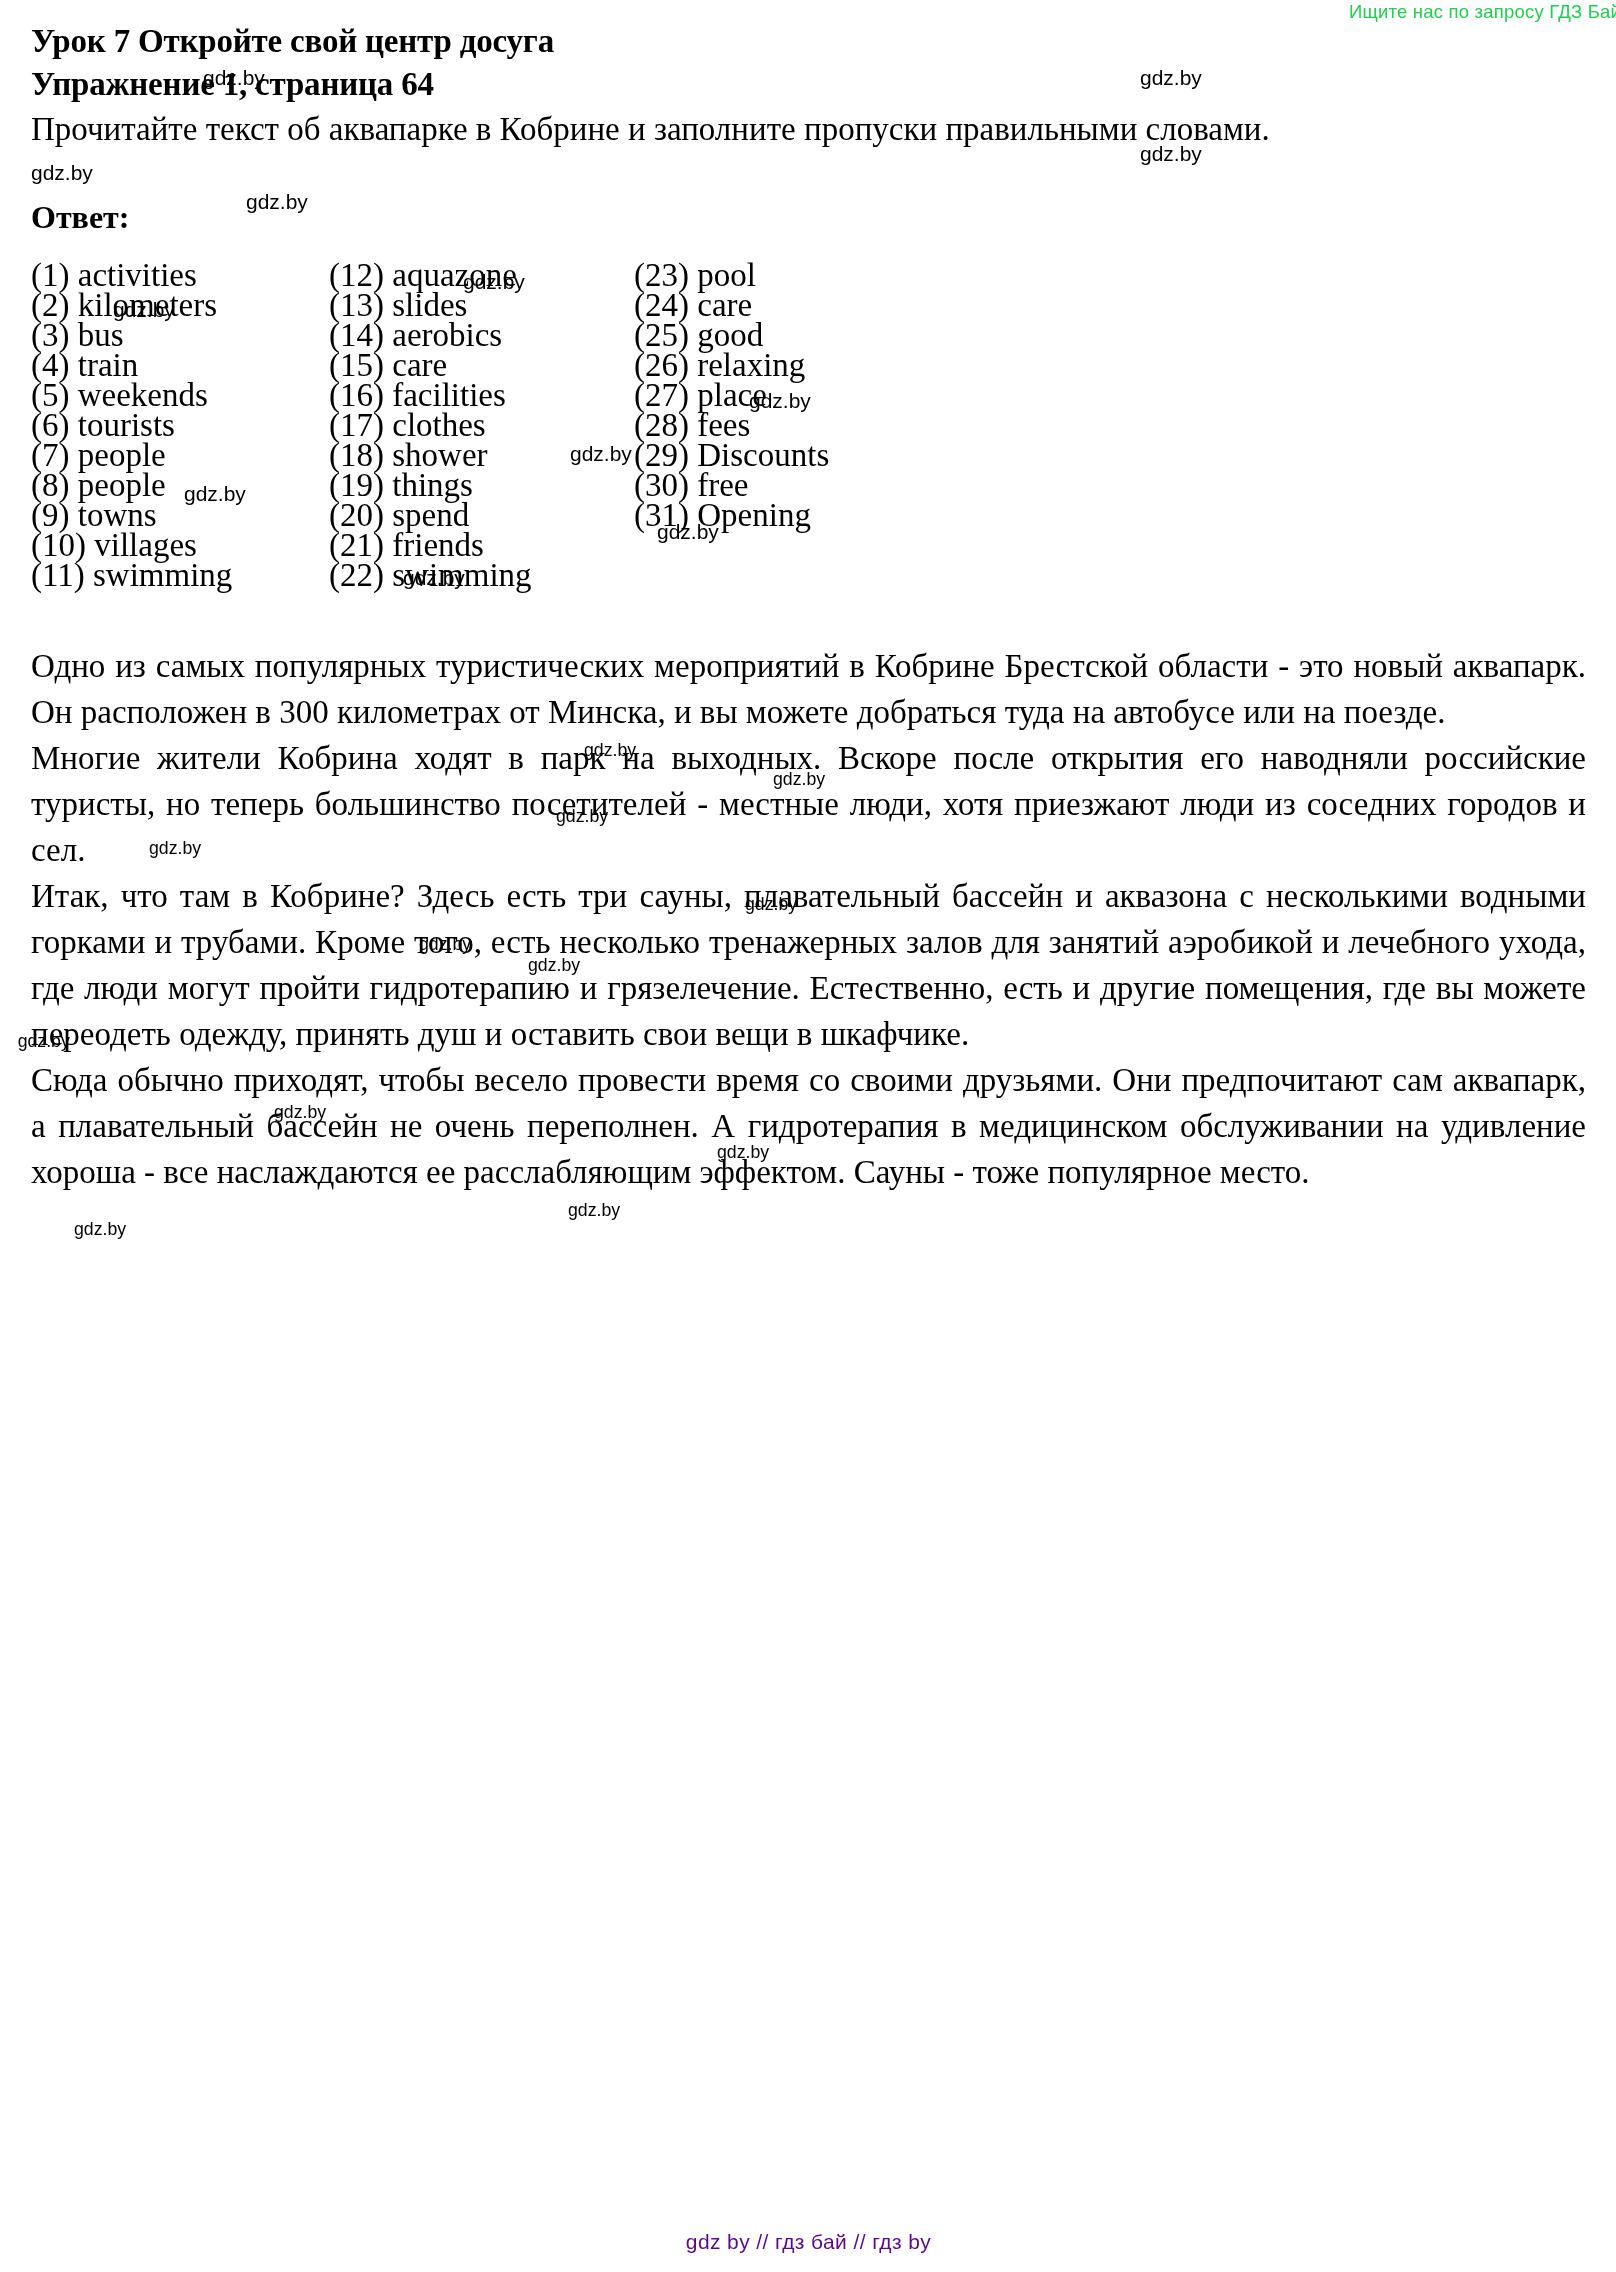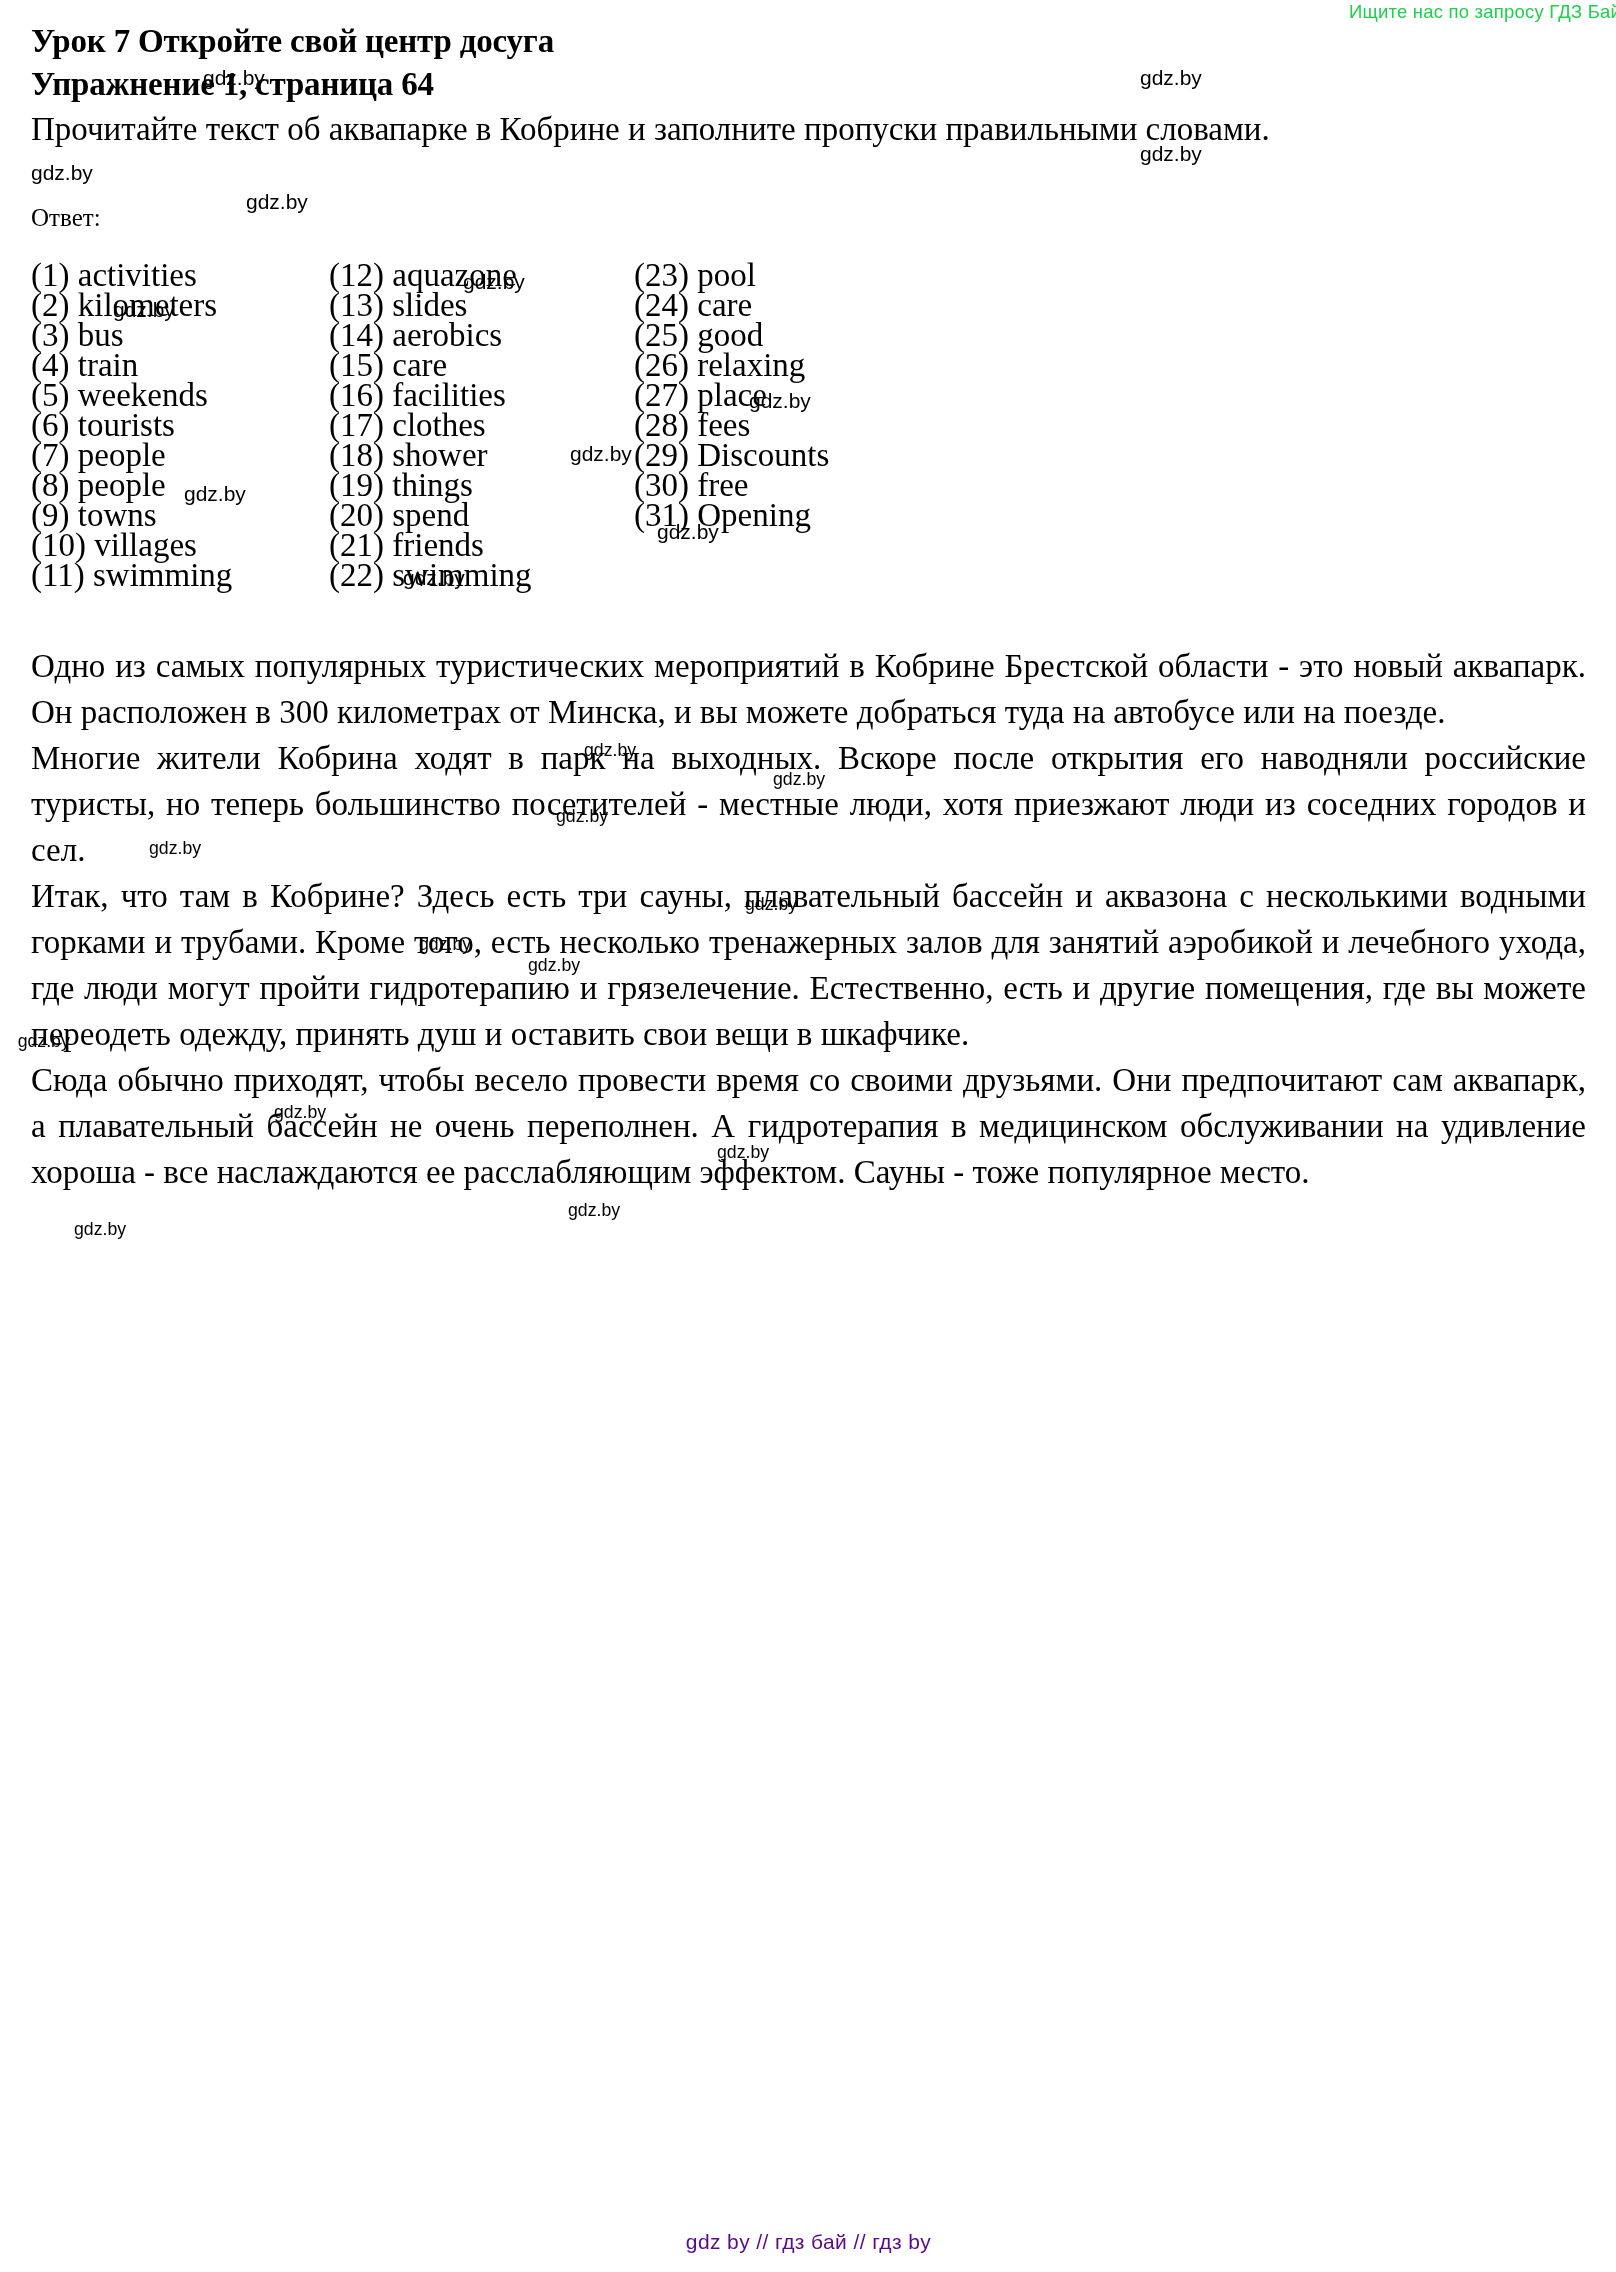--- a/index.html
+++ b/index.html
@@ -61,23 +61,24 @@
   .task-text {
     font-size: 33px;
     line-height: 44px;
     text-align: justify;
     text-align-last: left;
     margin: 3.2px 0 0 0;
     hyphens: none;
   }
 
   .answer-label {
-    font-size: 25px;
+    font-size: 32px;
     line-height: 39px;
     margin: 47px 0 4px 0;
+    font-weight: bold;
   }
 
   
   .answers {
     position: relative;
     margin-top: 23px;
     height: 346px;
   }
   .answers-col {
     position: absolute;

